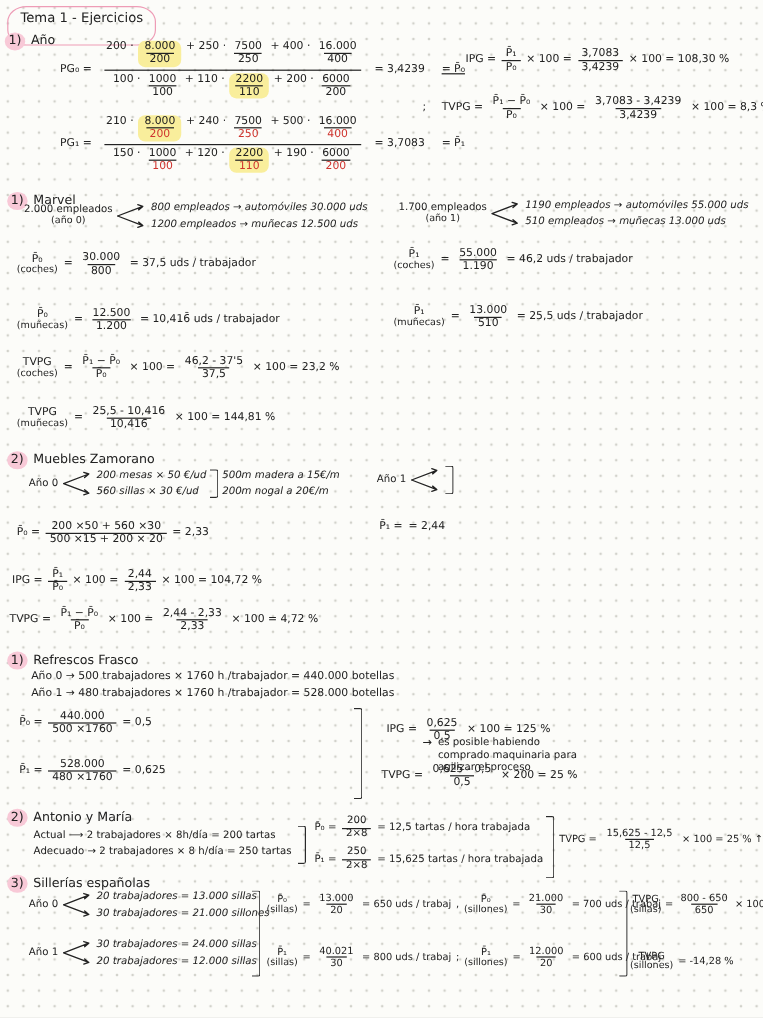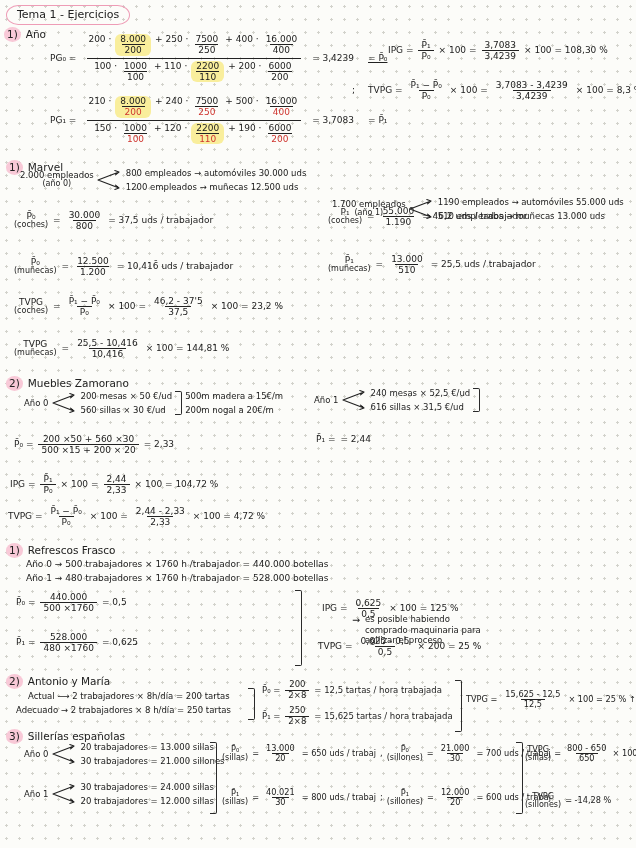--- a/index.html
+++ b/index.html
@@ -17,25 +17,25 @@
   .fr .ft { padding:0 3px; }
   .fr .fb { border-top:1.3px solid #222; padding:0 3px; }
   .bigfr > .ft, .bigfr > .fb { display:flex; gap:4px; justify-content:center; padding:2px 7px; }
   .bigfr > .fb { border-top:1.5px solid #222; }
   .hl { background:#f9ee9c; border-radius:6px; padding:0 2px; }
   .red { color:#cf342e; }
   .lblcol { display:inline-flex; flex-direction:column; align-items:center; line-height:1.1;text-align:center; }
   .lblcol .s { font-size:8px; }
   .seclab { display:flex; align-items:center; gap:5px; font-size:10.5px; }
   .npill { background:#f8c9d7; border-radius:50%; padding:1px 3px; }
-  .title-oval { display:inline-block; border:1.6px solid #ee9cb6; border-radius:16px/13px; padding:2px 10px 3px; font-size:11px; }
+  .title-oval { display:inline-block; border:1.6px solid #ee9cb6; border-radius:16px/13px; padding:2px 10px 16px; font-size:11px; }
   .brk { border:1.6px solid #2a2a2a; border-left:none; width:6px; border-radius:0 2px 2px 0; align-self:stretch; }
   .brkabs { position:absolute; border:1.6px solid #2a2a2a; border-left:none; width:6px; border-radius:0 2px 2px 0; }
   .tree { display:flex; align-items:center; gap:3px; white-space:nowrap; }
-  .tree .branches { display:flex; flex-direction:column; gap:3px; }
+  .tree .branches { display:flex; flex-direction:column; gap:3px;font-style:italic; }
   .f9 { font-size:9px; }
   .f85 { font-size:8.5px; }
   .f8 { font-size:8.2px; }
   .note { max-width:128px; white-space:normal; font-size:8.5px; line-height:1.25; }
   svg.fork { flex:0 0 auto; }
 </style>
 </head>
 <body>
 
 <div class="sheet">
@@ -174,21 +174,21 @@
     </span>
     <svg class="fork" width="26" height="24" viewBox="0 0 26 24">
         <path d="M1 12 L22 4 M22 4 l-4.2 -1.4 M22 4 l-3.5 2.9 M1 12 L22 20 M22 20 l-4.2 1.4 M22 20 l-3.5 -2.9" stroke="#222" stroke-width="1.1" fill="none" stroke-linecap="round"></path>
       </svg>
     <span class="branches">
       <span>800 empleados → automóviles  30.000 uds</span>
       <span>1200 empleados → muñecas  12.500 uds</span>
     </span>
   </div>
 
-  <div class="abs tree f85" style="left:332px; top:166px;margin-top:31px;">
+  <div class="abs tree f85" style="left:332px; top:166px;">
     <span class="lblcol">
       <span>1.700 empleados</span>
       <span class="s">(año 1)</span>
     </span>
     <svg class="fork" width="26" height="24" viewBox="0 0 26 24">
         <path d="M1 12 L22 4 M22 4 l-4.2 -1.4 M22 4 l-3.5 2.9 M1 12 L22 20 M22 20 l-4.2 1.4 M22 20 l-3.5 -2.9" stroke="#222" stroke-width="1.1" fill="none" stroke-linecap="round"></path>
       </svg>
     <span class="branches">
       <span>1190 empleados → automóviles  55.000 uds</span>
       <span>510  empleados → muñecas  13.000 uds</span>
@@ -297,24 +297,20 @@
       <span>500m madera a 15€/m</span>
       <span>200m nogal  a 20€/m</span>
     </span>
   </div>
 
   <div class="abs tree f85" style="left:314px; top:388px;">
     <span>Año 1</span>
     <svg class="fork" width="26" height="24" viewBox="0 0 26 24">
         <path d="M1 12 L22 4 M22 4 l-4.2 -1.4 M22 4 l-3.5 2.9 M1 12 L22 20 M22 20 l-4.2 1.4 M22 20 l-3.5 -2.9" stroke="#222" stroke-width="1.1" fill="none" stroke-linecap="round"></path>
       </svg>
-    <span class="branches">
-      <span>240 mesas × 52,5 €/ud</span>
-      <span>616 sillas  × 31,5 €/ud</span>
-    </span>
     <span class="brk"></span>
   </div>
 
   <div class="abs row f9" style="left:14px; top:434px;">
     <span>P̄₀ =</span>
     <span class="fr">
         <span class="ft">200 ×50 + 560 ×30</span>
         <span class="fb">500 ×15 + 200 × 20</span>
       </span>
     <span>= 2,33</span>
@@ -398,21 +394,21 @@
   <div class="abs row" style="left:352px; top:614px; align-items:flex-start;">
     <span>→</span>
     <span class="note">es posible habiendo comprado maquinaria para agilizar el proceso</span>
   </div>
 
   <div class="abs seclab" style="left:6px; top:674px;">
     <span class="npill">2)</span>
     <span>Antonio y María</span>
   </div>
   <div class="abs f85" style="left:28px; top:691px;">Actual  ⟶  2 trabajadores × 8h/día  = 200 tartas</div>
-  <div class="abs f85" style="left:16px; top:705px;">Adecuado → 2 trabajadores × 8 h/día  = 250 tartas</div>
+  <div class="abs f85" style="left:28px; top:705px;">Adecuado → 2 trabajadores × 8 h/día  = 250 tartas</div>
   <span class="brkabs" style="left:248px; top:688px; height:30px;"></span>
 
   <div class="abs row f85" style="left:262px; top:680px;">
     <span>P̄₀ =</span>
     <span class="fr">
         <span class="ft">200</span>
         <span class="fb">2×8</span>
       </span>
     <span>= 12,5 tartas / hora trabajada</span>
   </div>

